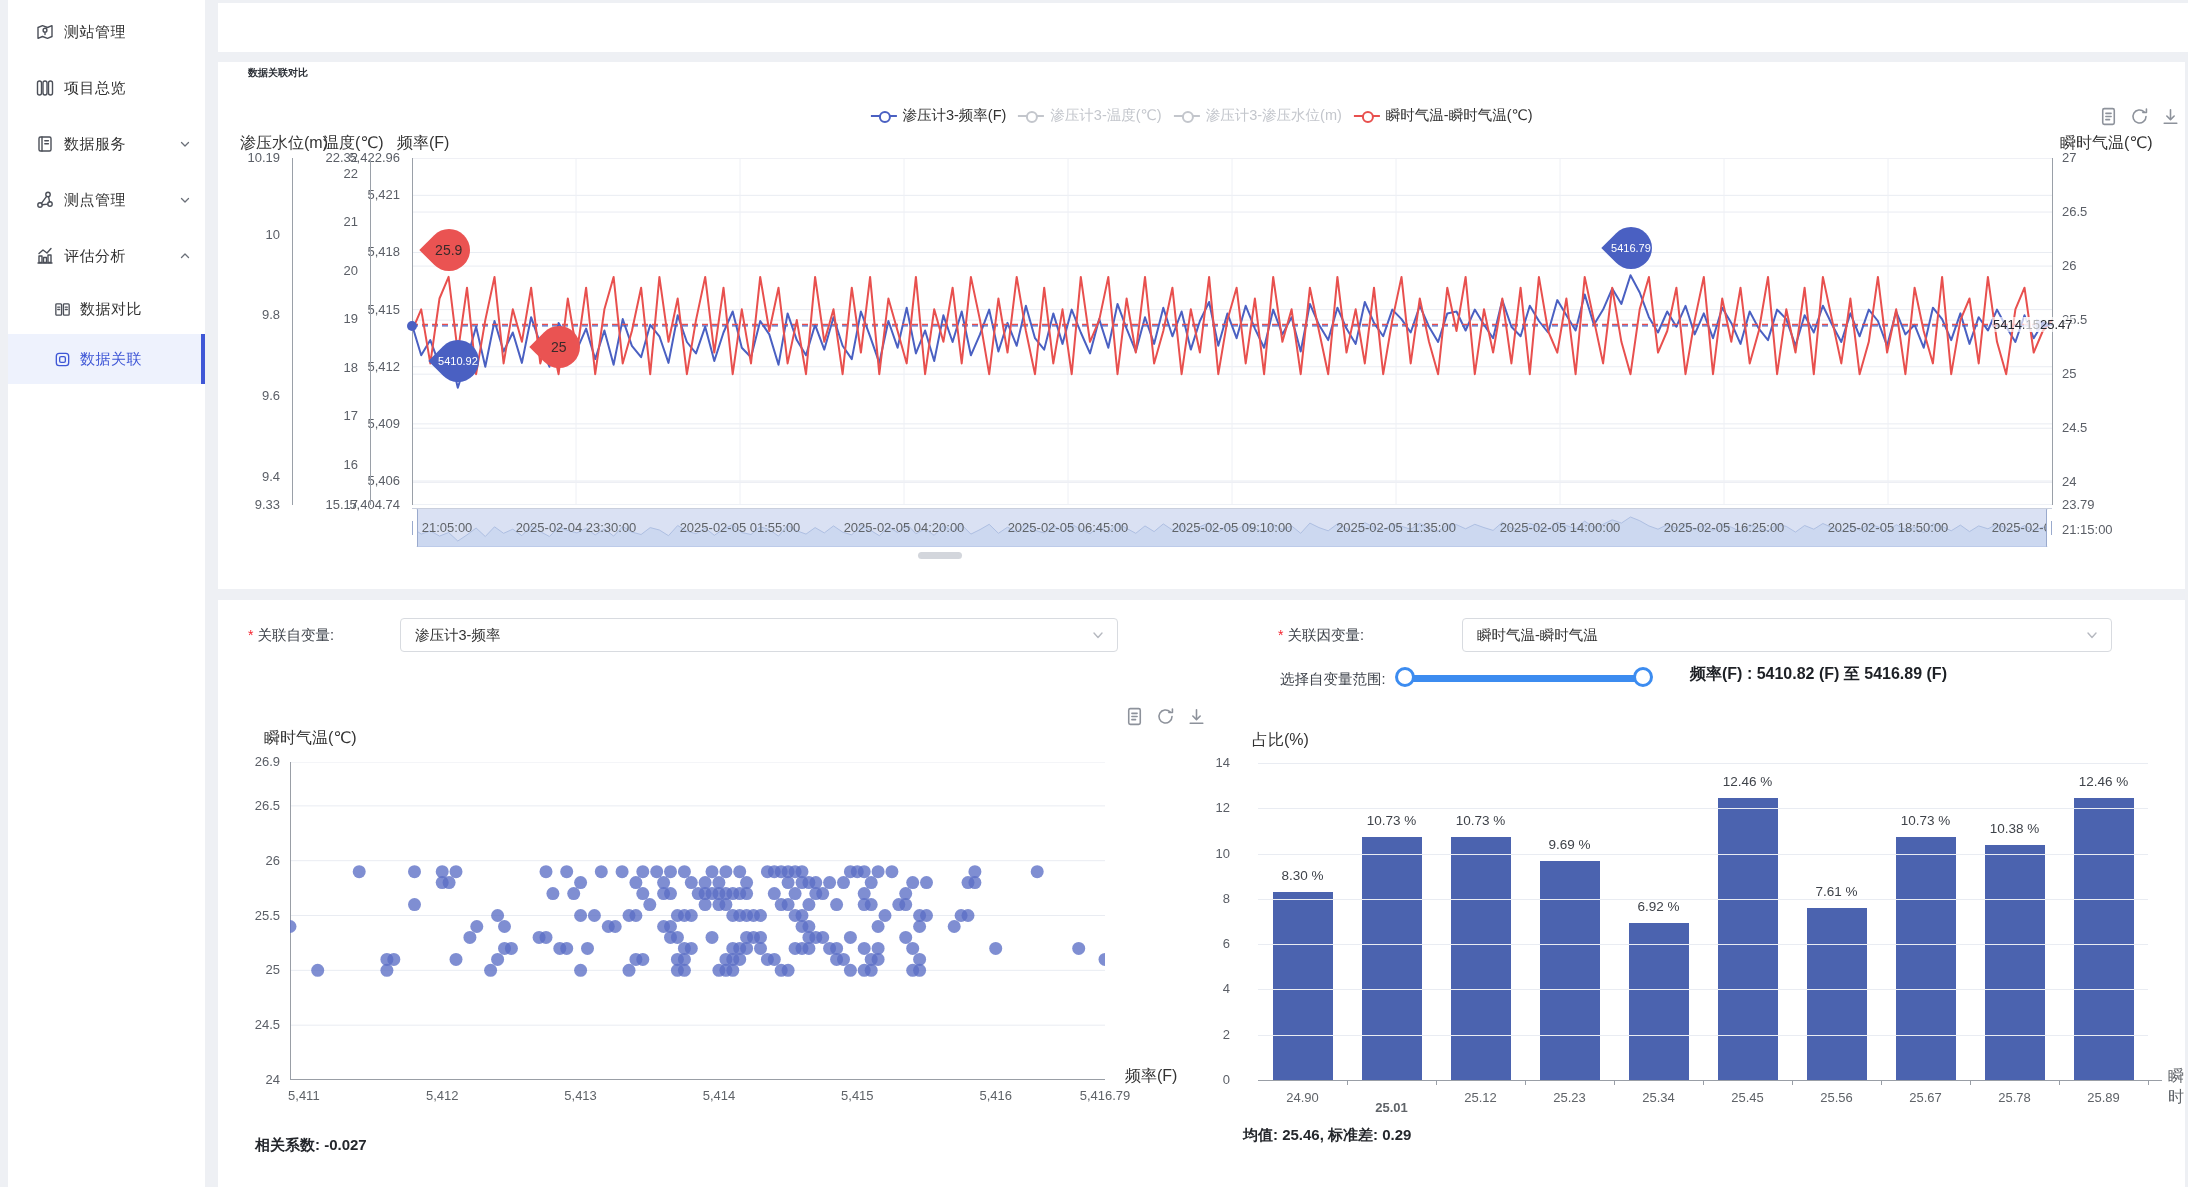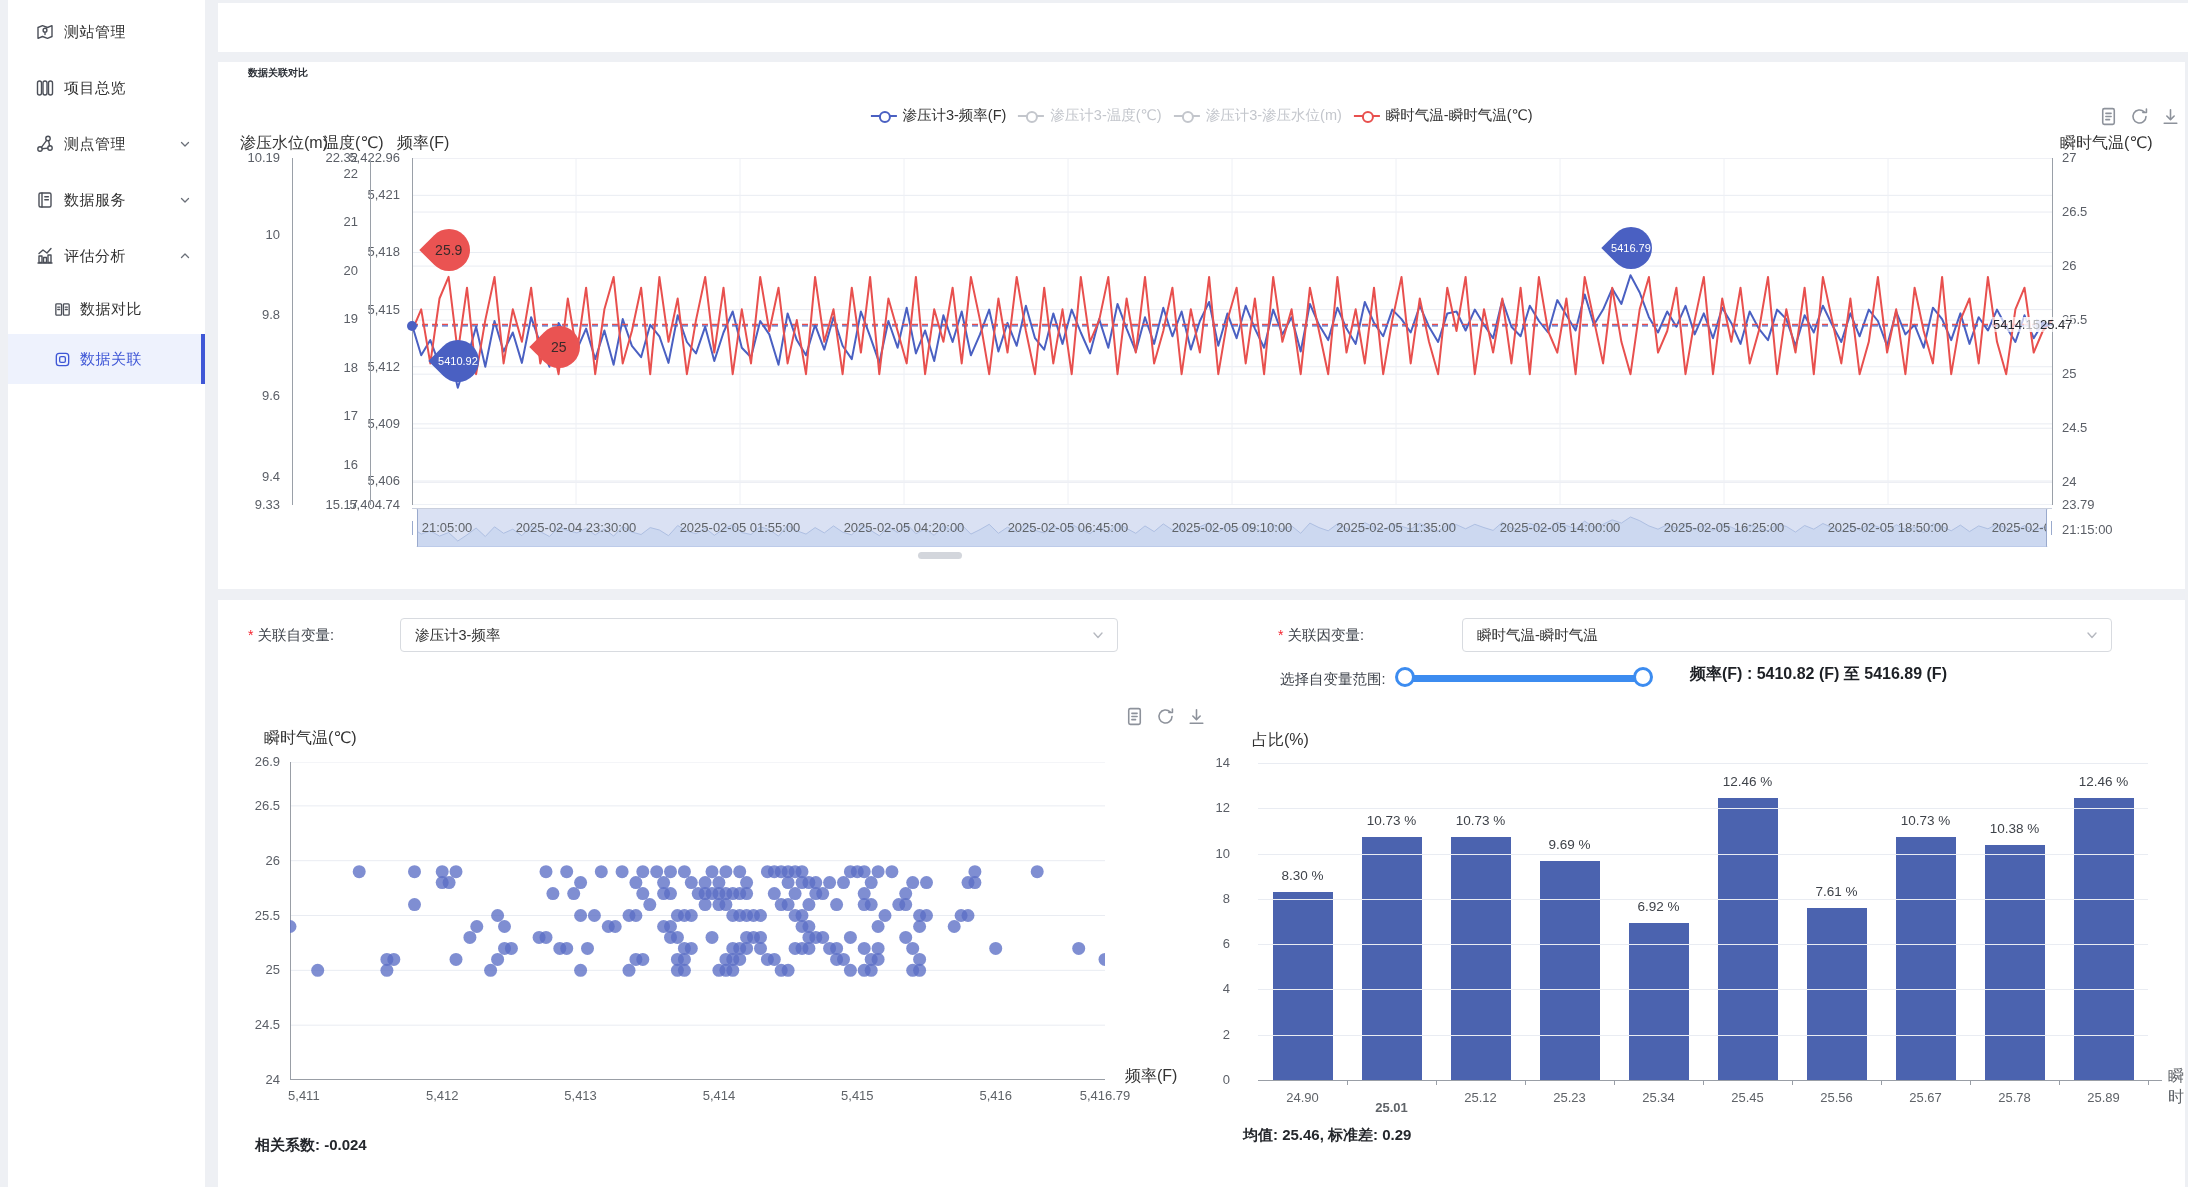--- a/index.html
+++ b/index.html
@@ -91,37 +91,37 @@
       <div class="menu-item">
         <span class="mi-icon"><svg class="stroke" viewBox="0 0 20 20" width="20" height="20">
             <rect x="2.5" y="3" width="4" height="14" rx="2"></rect>
             <rect x="8" y="3" width="4" height="14" rx="2"></rect>
             <rect x="13.5" y="3" width="4" height="14" rx="2"></rect>
           </svg></span>
         <span class="mi-label">项目总览</span>
       </div>
       <div class="menu-item">
         <span class="mi-icon"><svg class="stroke" viewBox="0 0 20 20" width="20" height="20">
+            <rect x="4" y="3" width="12" height="14" rx="1.5"></rect>
+            <path d="M7 3v14"></path>
+            <path d="M9.8 6.8h3.6M9.8 9.8h3.6"></path>
+          </svg></span>
+        <span class="mi-label">数据服务</span>
+        <span class="mi-chevron"><svg viewBox="0 0 14 14" width="14" height="14" fill="none" stroke="#6a6f78" stroke-width="1.3" stroke-linecap="round" stroke-linejoin="round">
+            <polyline points="3.5,5.5 7,9 10.5,5.5"></polyline>
+          </svg></span>
+      </div>
+      <div class="menu-item">
+        <span class="mi-icon"><svg class="stroke" viewBox="0 0 20 20" width="20" height="20">
             <circle cx="5" cy="15" r="2.2"></circle>
             <circle cx="13" cy="4.5" r="2.2"></circle>
             <circle cx="15" cy="14" r="2.2"></circle>
             <path d="M6.4 13.3l5.2-7M7.2 14.7l5.6-.6M13.6 6.6l1 5.2"></path>
           </svg></span>
         <span class="mi-label">测点管理</span>
-        <span class="mi-chevron"><svg viewBox="0 0 14 14" width="14" height="14" fill="none" stroke="#6a6f78" stroke-width="1.3" stroke-linecap="round" stroke-linejoin="round">
-            <polyline points="3.5,5.5 7,9 10.5,5.5"></polyline>
-          </svg></span>
-      </div>
-      <div class="menu-item">
-        <span class="mi-icon"><svg class="stroke" viewBox="0 0 20 20" width="20" height="20">
-            <rect x="4" y="3" width="12" height="14" rx="1.5"></rect>
-            <path d="M7 3v14"></path>
-            <path d="M9.8 6.8h3.6M9.8 9.8h3.6"></path>
-          </svg></span>
-        <span class="mi-label">数据服务</span>
         <span class="mi-chevron"><svg viewBox="0 0 14 14" width="14" height="14" fill="none" stroke="#6a6f78" stroke-width="1.3" stroke-linecap="round" stroke-linejoin="round">
             <polyline points="3.5,5.5 7,9 10.5,5.5"></polyline>
           </svg></span>
       </div>
       <div class="menu-item">
         <span class="mi-icon"><svg class="stroke" viewBox="0 0 20 20" width="20" height="20">
             <path d="M3 17h14"></path>
             <rect x="4" y="10" width="3" height="6.5"></rect>
             <rect x="8.5" y="11.5" width="3" height="5"></rect>
             <rect x="13" y="9" width="3" height="7.5"></rect>
@@ -538,21 +538,21 @@
           <circle cx="442.8" cy="208.3" r="6.5" fill="#5b6ec5" fill-opacity="0.78"></circle>
           <circle cx="491.2" cy="208.3" r="6.5" fill="#5b6ec5" fill-opacity="0.78"></circle>
           <circle cx="498.1" cy="208.3" r="6.5" fill="#5b6ec5" fill-opacity="0.78"></circle>
           <circle cx="560.4" cy="208.3" r="6.5" fill="#5b6ec5" fill-opacity="0.78"></circle>
           <circle cx="574.2" cy="208.3" r="6.5" fill="#5b6ec5" fill-opacity="0.78"></circle>
           <circle cx="581.2" cy="208.3" r="6.5" fill="#5b6ec5" fill-opacity="0.78"></circle>
           <circle cx="622.7" cy="208.3" r="6.5" fill="#5b6ec5" fill-opacity="0.78"></circle>
           <circle cx="629.6" cy="208.3" r="6.5" fill="#5b6ec5" fill-opacity="0.78"></circle>
         </svg></div>
     <div class="ax-name" style="left:895px;top:466px;">频率(F)</div>
-    <div class="foot-text" style="left:37px;top:536px;">相关系数: -0.024</div>
+    <div class="foot-text" style="left:37px;top:536px;">相关系数: -0.027</div>
 
     <div class="ax-name" style="left:1022px;top:130px;">占比(%)</div>
     <div id="barchart" style="position: absolute; left: 1040px; top: 163px; width: 890px; height: 317px;">
         <div class="bar" style="left: 14.5px; bottom: 0px; width: 60px; height: 187.9px;"></div>
         <div class="bar" style="left: 103.5px; bottom: 0px; width: 60px; height: 243px;"></div>
         <div class="bar" style="left: 192.5px; bottom: 0px; width: 60px; height: 243px;"></div>
         <div class="bar" style="left: 281.5px; bottom: 0px; width: 60px; height: 219.4px;"></div>
         <div class="bar" style="left: 370.5px; bottom: 0px; width: 60px; height: 156.7px;"></div>
         <div class="bar" style="left: 459.5px; bottom: 0px; width: 60px; height: 282.1px;"></div>
         <div class="bar" style="left: 548.5px; bottom: 0px; width: 60px; height: 172.3px;"></div>

